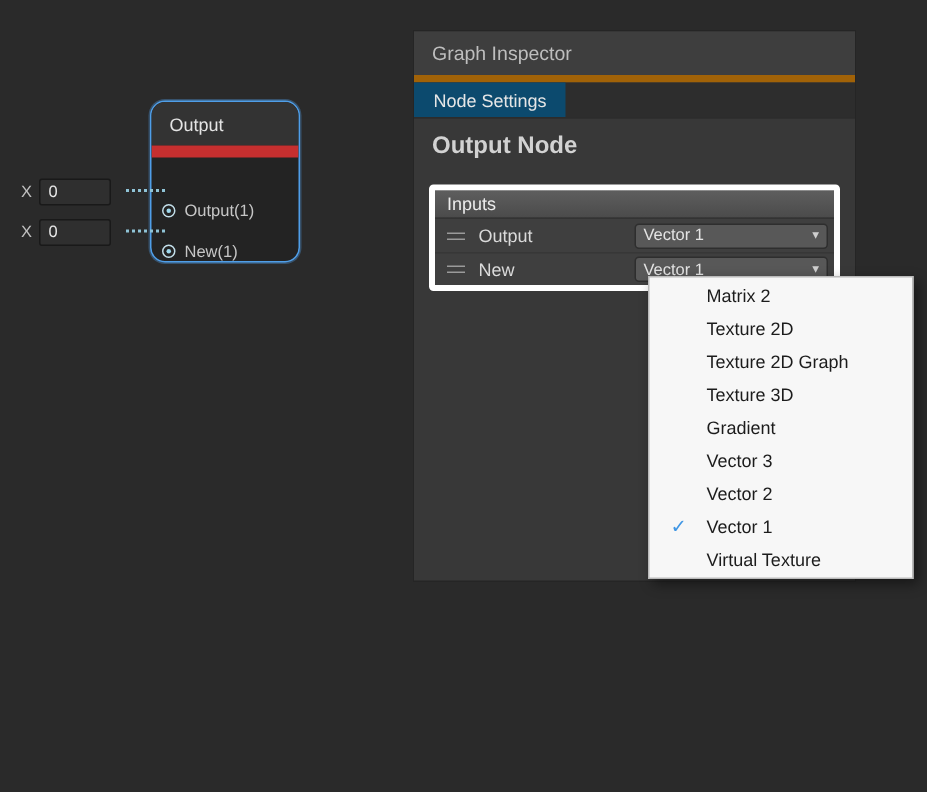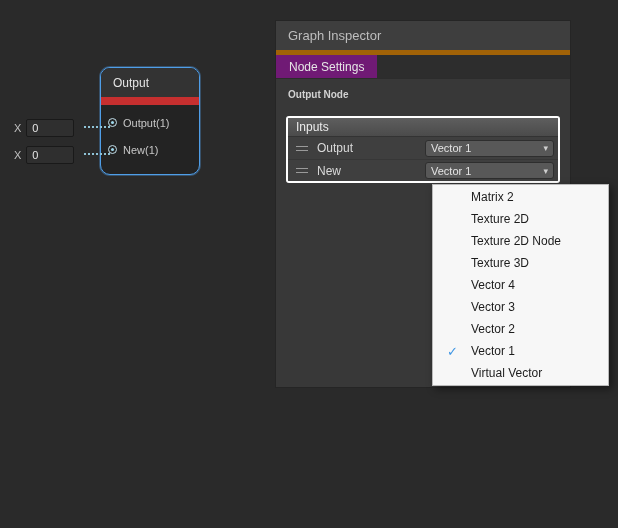--- a/index.html
+++ b/index.html
@@ -14,21 +14,21 @@
   
   .node {
     position:absolute; left:100px; top:67px; width:100px; height:108px;
     border:1px solid #4F9EE8; border-radius:10px; overflow:hidden;
     box-shadow:0 0 0 1px rgba(79,158,232,.35);
     background:#232323;
   }
   .node-header { height:29px; background:#333333; display:flex; align-items:center; padding-left:12px; }
   .node-title { color:#E4E4E4; font-size:12px; }
   .node-accent { height:8px; background:#C62F2F; }
-  .node-body { padding-top:4px; }
+  .node-body { padding-top:22px; }
   .port-row { height:27px; display:flex; align-items:center; padding-left:7px; gap:6px; }
   .port-circle { width:9px; height:9px; border:1px solid #C2DEE9; border-radius:50%; position:relative; flex:none; }
   .port-circle::after { content:""; position:absolute; left:2px; top:2px; width:3px; height:3px; background:#9ED8EC; border-radius:50%; }
   .port-label { color:#C6C6C6; font-size:11px; white-space:nowrap; }
 
   .port-field { position:absolute; display:flex; align-items:center; height:19px; }
   .pf1 { left:14px; top:118px; }
   .pf2 { left:14px; top:145px; }
   .pf-label { color:#C0C0C0; font-size:11px; margin-right:5px; }
   .pf-value { display:block; width:48px; height:18px; background:#2F2F2F; border:1px solid #191919;
@@ -38,24 +38,24 @@
   .e2 { left:84px; top:153px; }
 
   
   .inspector { position:absolute; left:275px; top:20px; width:296px; height:368px;
                background:#383838; border:1px solid #252525; }
   .insp-header { height:34px; background:#3E3E3E; display:flex; align-items:center;
                  padding-left:12px; border-bottom:5px solid #a16207; }
   .insp-title { color:#BEBEBE; font-size:13px; }
   .tabbar { height:24px; background:#2D2D2D; display:flex; border-bottom:1px solid #2C2C2C; }
   .tab { padding:0 13px; line-height:24px; font-size:12px; color:#A8A8A8; }
-  .tab.active { background:#701a75; color:#E6E6E6; }
-  .section-title { margin:10px 12px 0; color:#D2D2D2; font-size:10px; font-weight:bold; }
+  .tab.active { background:#0c4a6e; color:#E6E6E6; }
+  .section-title { margin:10px 12px 0; color:#D2D2D2; font-size:16px; font-weight:bold; }
 
-  .inputs-box { margin:16px 10px 0; border:2px solid #ffffff; border-radius:3px; overflow:hidden; }
+  .inputs-box { margin:16px 10px 0; border:4px solid #ffffff; border-radius:3px; overflow:hidden; }
   .inputs-header { height:19px; background:linear-gradient(#5E5E5E,#4B4B4B); color:#ECECEC;
                    font-size:12px; line-height:19px; padding-left:8px; border-bottom:1px solid #333; }
   .input-row { height:22px; background:#3F3F3F; display:flex; align-items:center; padding:0 4px 0 8px; }
   .input-row + .input-row { border-top:1px solid #373737; }
   .row-handle { width:12px; margin-right:9px; flex:none; }
   .row-handle i { display:block; height:5px; border-top:1px solid #9A9A9A; border-bottom:1px solid #9A9A9A; }
   .row-label { flex:1; color:#DADADA; font-size:12px; }
   .row-dropdown { width:129px; height:17px; background:#585858; border:1px solid #2E2E2E; border-radius:3px;
                   display:flex; align-items:center; justify-content:space-between; padding:0 5px;
                   color:#E4E4E4; font-size:11px; flex:none; }
@@ -142,39 +142,39 @@
   <div class="popup-item">
       <span class="check">✓</span>
       <span>Matrix 2</span>
     </div>
   <div class="popup-item">
       <span class="check">✓</span>
       <span>Texture 2D</span>
     </div>
   <div class="popup-item">
       <span class="check">✓</span>
-      <span>Texture 2D Node</span>
+      <span>Texture 2D Graph</span>
     </div>
   <div class="popup-item">
       <span class="check">✓</span>
       <span>Texture 3D</span>
     </div>
   <div class="popup-item">
       <span class="check">✓</span>
-      <span>Vector 4</span>
+      <span>Gradient</span>
     </div>
   <div class="popup-item">
       <span class="check">✓</span>
       <span>Vector 3</span>
     </div>
   <div class="popup-item">
       <span class="check">✓</span>
       <span>Vector 2</span>
     </div>
   <div class="popup-item checked">
       <span class="check">✓</span>
       <span>Vector 1</span>
     </div>
   <div class="popup-item">
       <span class="check">✓</span>
-      <span>Virtual Vector</span>
+      <span>Virtual Texture</span>
     </div>
 </div>
 
 </body></html>

